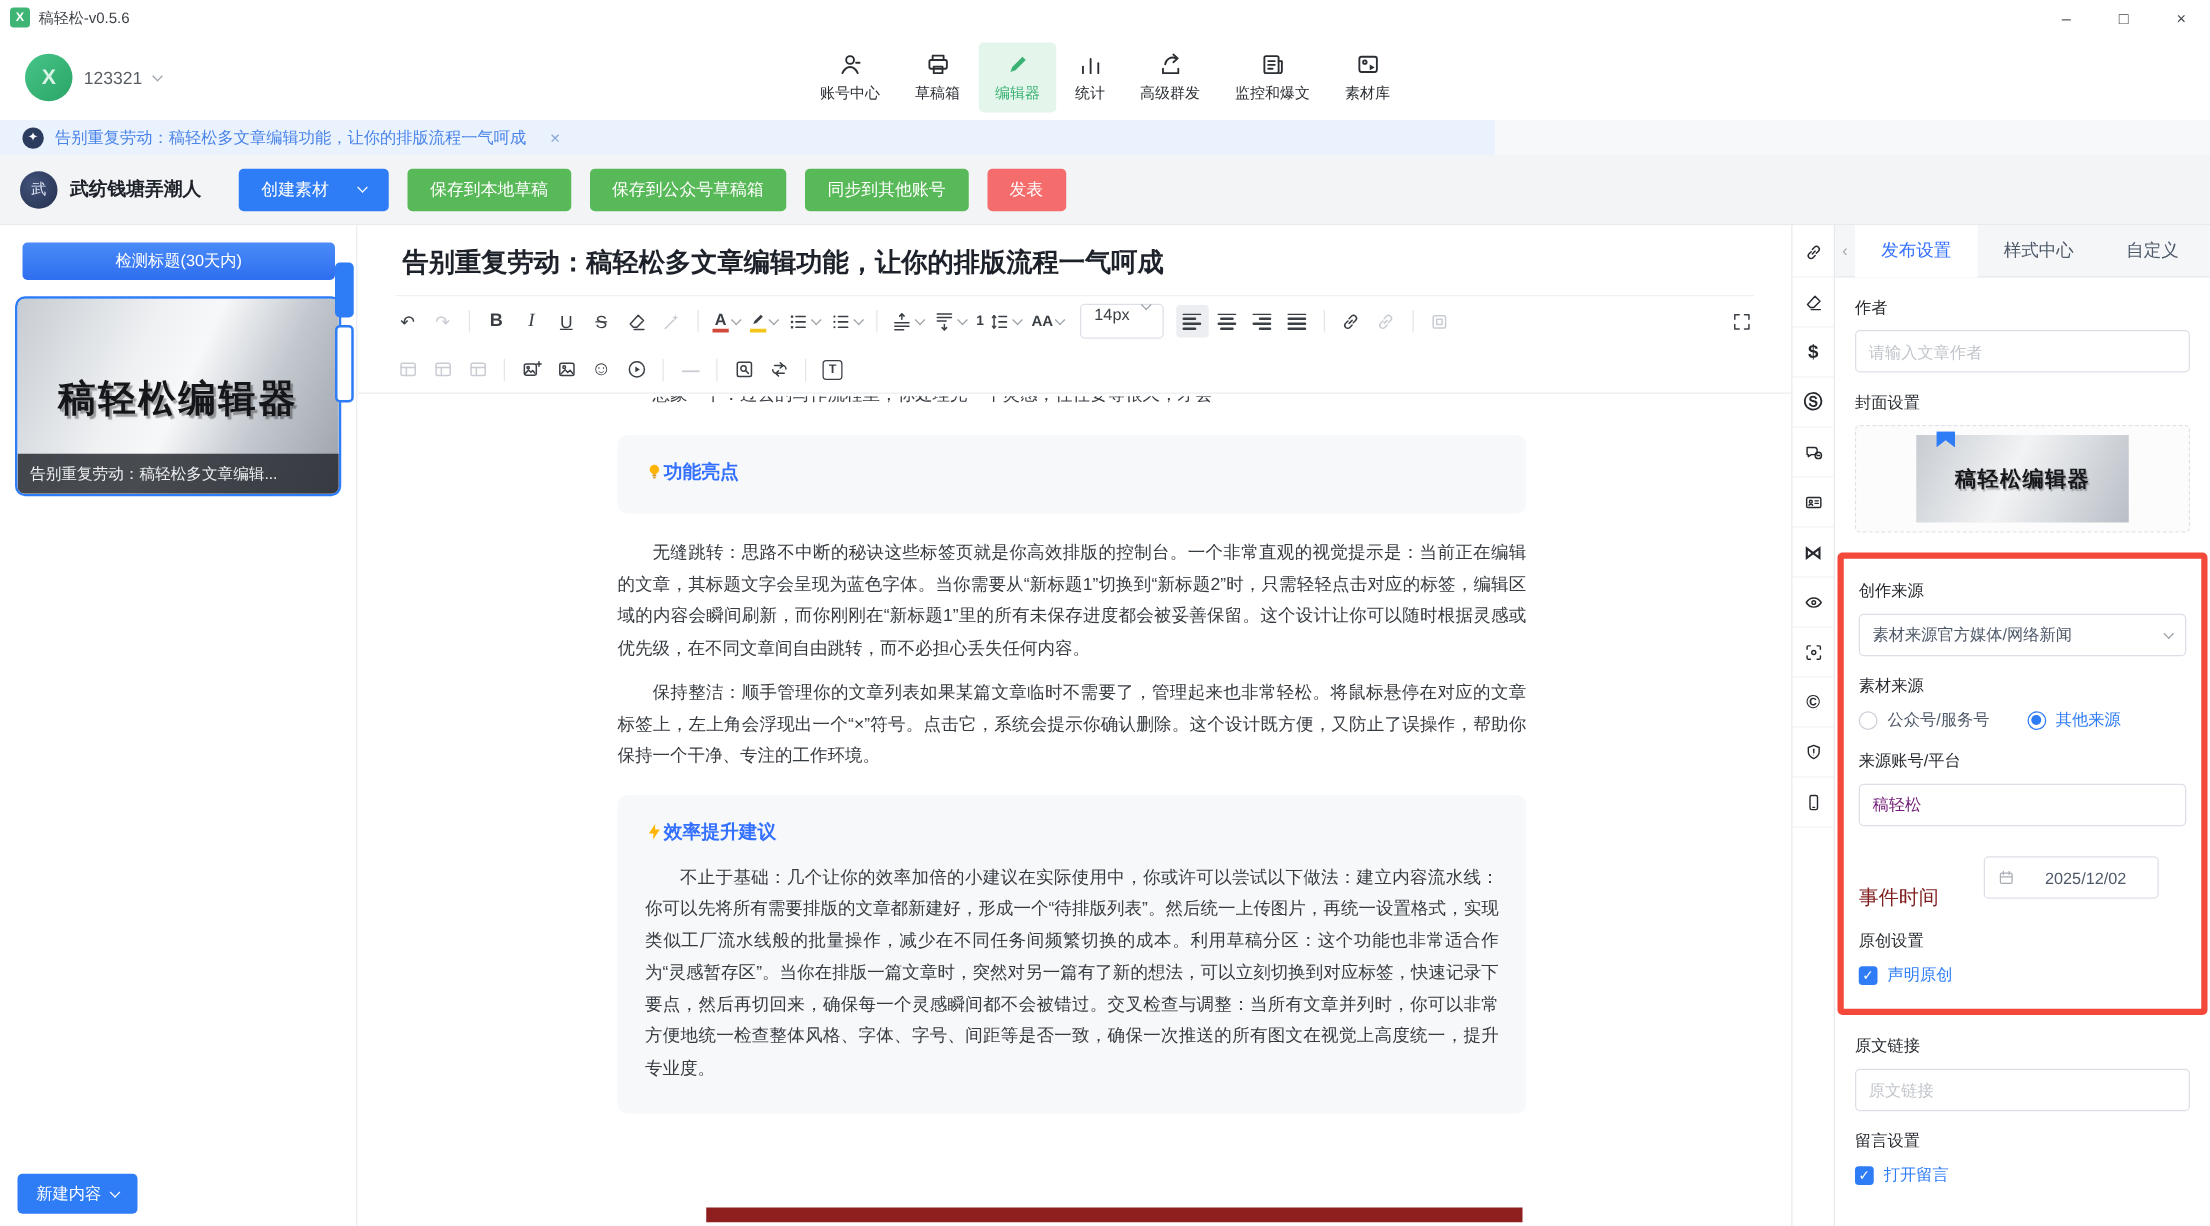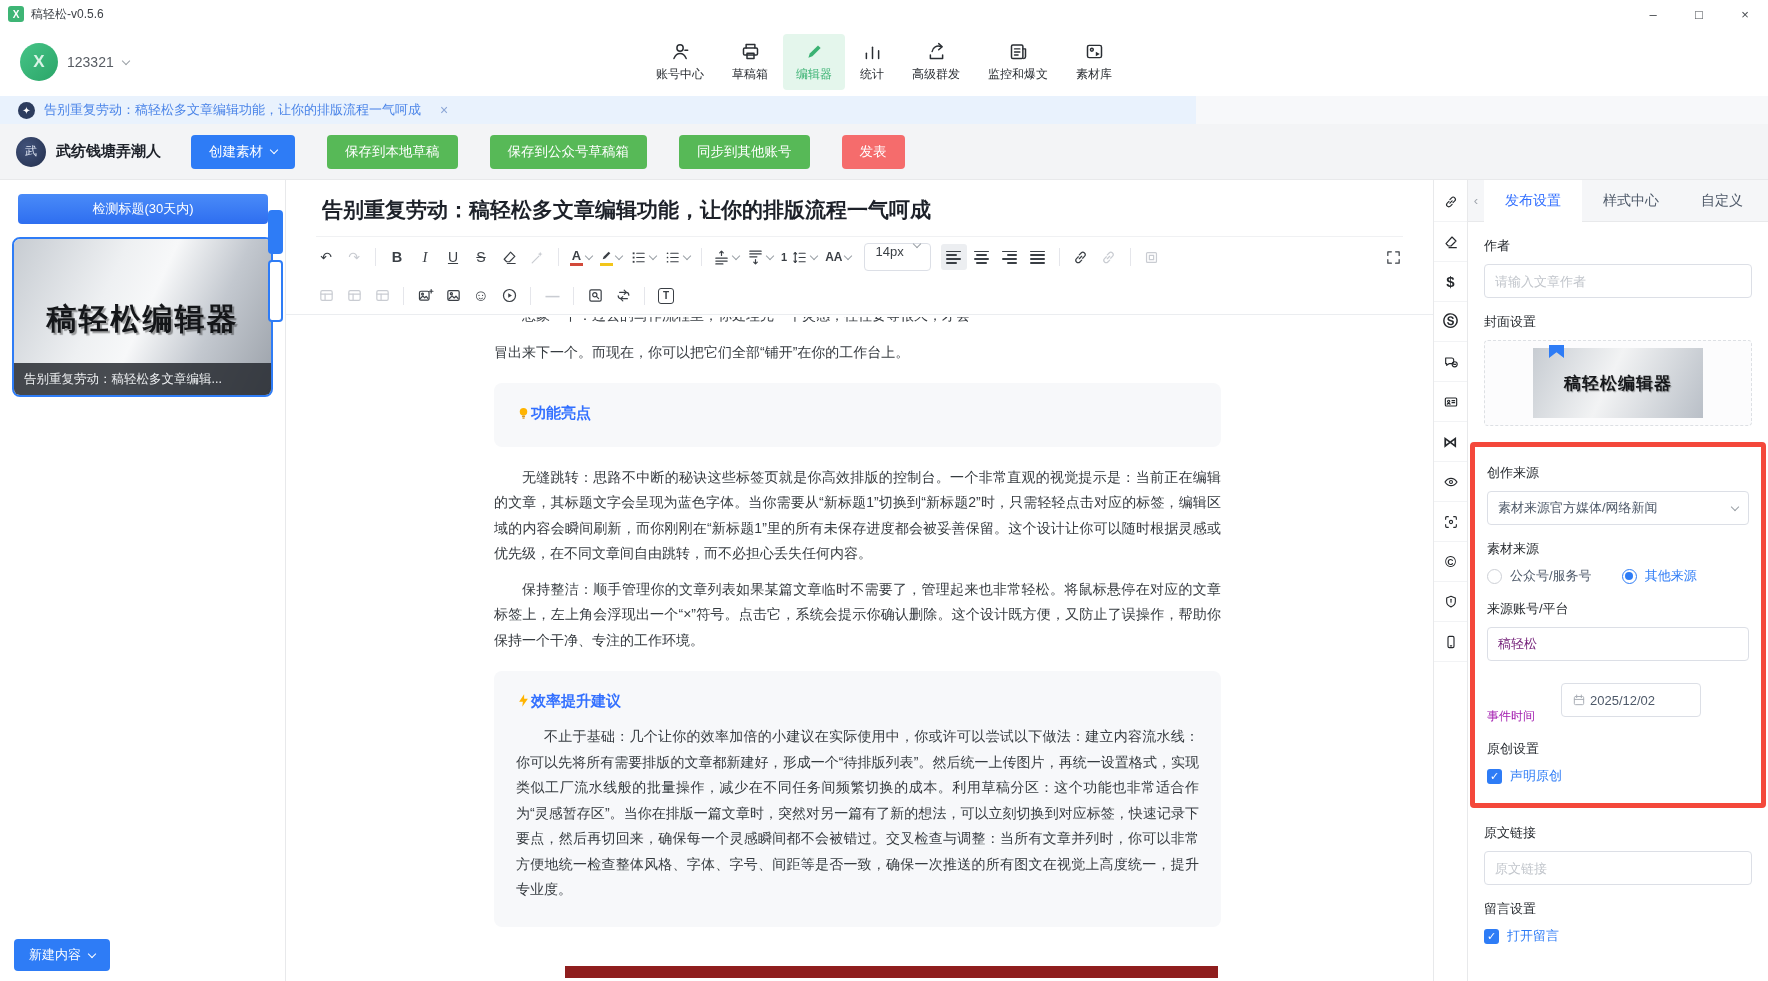--- a/index.html
+++ b/index.html
@@ -33,21 +33,21 @@
   .noticewrap { height:28px; background:#f7f8fa; }
   .notice { width:1196px; height:28px; background:#e9f2fd; display:flex; align-items:center; padding-left:18px; gap:9px; }
   .nicon { width:17px; height:17px; border-radius:50%; background:#2c3c5e; color:#fff; font-size:10px; display:flex; align-items:center; justify-content:center; }
   .ntext { font-size:13px; color:#4a84e8; }
   .nclose { color:#8ba6d6; font-size:14px; margin-left:10px; cursor:default; }
 
   
   .actionbar { height:56px; background:#f3f4f6; border-bottom:1px solid #e8e9eb; display:flex; align-items:center; padding-left:16px; }
   .avatar-sm { width:30px; height:30px; border-radius:50%; background:radial-gradient(circle at 35% 35%,#41527a,#232f4d); color:#dfe5f2; font-size:12px; display:flex; align-items:center; justify-content:center; }
   .ab-name { font-size:15px; font-weight:700; color:#1d2129; margin:0 30px 0 10px; }
-  .btn { height:34px; padding:0 18px; border:none; border-radius:4px; color:#fff; font-size:13.5px; display:inline-flex; align-items:center; gap:8px; margin-right:32px; font-family:inherit; }
+  .btn { height:34px; padding:0 18px; border:none; border-radius:4px; color:#fff; font-size:13.5px; display:inline-flex; align-items:center; gap:24px; margin-right:15px; font-family:inherit; }
   .btn .chev { border-color:#fff; }
   .b-blue { background:#2e7cf6; } .b-green { background:#57b957; } .b-red { background:#f56c6c; }
 
   
   .main { display:flex; height:801px; }
 
   .sidebar { width:286px; background:#fff; border-right:1px solid #e8e9eb; position:relative; padding-top:14px; flex:none; }
   .check-btn { display:block; margin:0 18px; width:250px; height:30px; background:linear-gradient(180deg,#4a8bf8,#2e6ef0); border:none; border-radius:4px; color:#fff; font-size:13px; font-family:inherit; }
   .thumb { margin:13px 12px 0; height:160px; border:2px solid #2e7cf6; border-radius:8px; overflow:hidden; position:relative; }
   .timg { height:160px; background:linear-gradient(115deg,#c7ccd2 0%,#eef0f2 35%,#f7f8f9 50%,#c3c8cf 72%,#9aa0a8 100%); display:flex; align-items:center; justify-content:center; }
@@ -115,22 +115,22 @@
   .cimg span { font-weight:900; font-size:17px; color:#16181b; text-shadow:1px 1px 1px rgba(0,0,0,.3); letter-spacing:1px; }
   .fold { position:absolute; top:-3px; left:16px; width:15px; height:13px; background:#2e7cf6; clip-path:polygon(0 0,100% 0,100% 100%,50% 55%,0 100%); }
   .hlbox { border:5px solid #f4483b; border-radius:4px; margin:16px -14px 16px; padding:2px 12px 16px; }
   .radiorow { display:flex; align-items:center; font-size:13px; color:#4e5969; margin:6px 0 4px; }
   .rad { width:15px; height:15px; border-radius:50%; border:1.5px solid #cdd0d6; margin-right:8px; flex:none; position:relative; }
   .rad.sel { border-color:#2e7cf6; }
   .rad.sel::after { content:""; position:absolute; inset:2.5px; background:#2e7cf6; border-radius:50%; }
   .rlabel2 { color:#2e7cf6; }
   .rgap { width:30px; }
   .frow { display:flex; align-items:center; margin:14px 0; }
-  .flabel { width:74px; font-size:12px; color:#a21caf; flex:none;margin-top:33px; }
-  .fctl { height:34px; border:1px solid #dcdfe6; border-radius:4px; display:flex; align-items:center; padding:0 10px; font-size:13px; color:#4e5969; gap:4px; }
+  .flabel { width:74px; font-size:16px; color:#7f1d1d; flex:none;margin-top:33px; }
+  .fctl { height:34px; border:1px solid #dcdfe6; border-radius:4px; display:flex; align-items:center; padding:0 10px; font-size:13px; color:#4e5969; gap:24px;margin-left:26px; }
   .w-date { width:140px; }
   .w-place { width:168px; justify-content:space-between; }
   .checkrow { display:flex; align-items:center; gap:8px; color:#2e7cf6; font-size:13px; margin:8px 0 2px; }
   .cbox { width:15px; height:15px; background:#2e7cf6; border-radius:3px; color:#fff; font-size:11px; display:flex; align-items:center; justify-content:center; flex:none; }
 </style>
 </head>
 <body>
 
 <svg width="0" height="0" style="position:absolute">
   <defs>
@@ -574,21 +574,20 @@
         <span class="ti">
             <span class="g-tt">T</span>
           </span>
       </div>
 
       <div class="content">
         <div class="doc">
           <div class="clipline">
               <span>想象一下：过去的写作流程里，你处理完一个灵感，往往要等很久，才会</span>
             </div>
-          <p style="text-indent:0">冒出来下一个。而现在，你可以把它们全部“铺开”在你的工作台上。</p>
 
           <div class="secbox">
             <div class="sechead">
               <svg width="15" height="15" viewBox="0 0 24 24">
                   <circle cx="12" cy="9" r="6" fill="#ffb400"></circle>
                   <rect x="9.5" y="15" width="5" height="3" rx="1" fill="#d89a27"></rect>
                   <rect x="10.2" y="18.5" width="3.6" height="2" rx="1" fill="#d89a27"></rect>
                 </svg>
               <span>功能亮点</span>
             </div>

